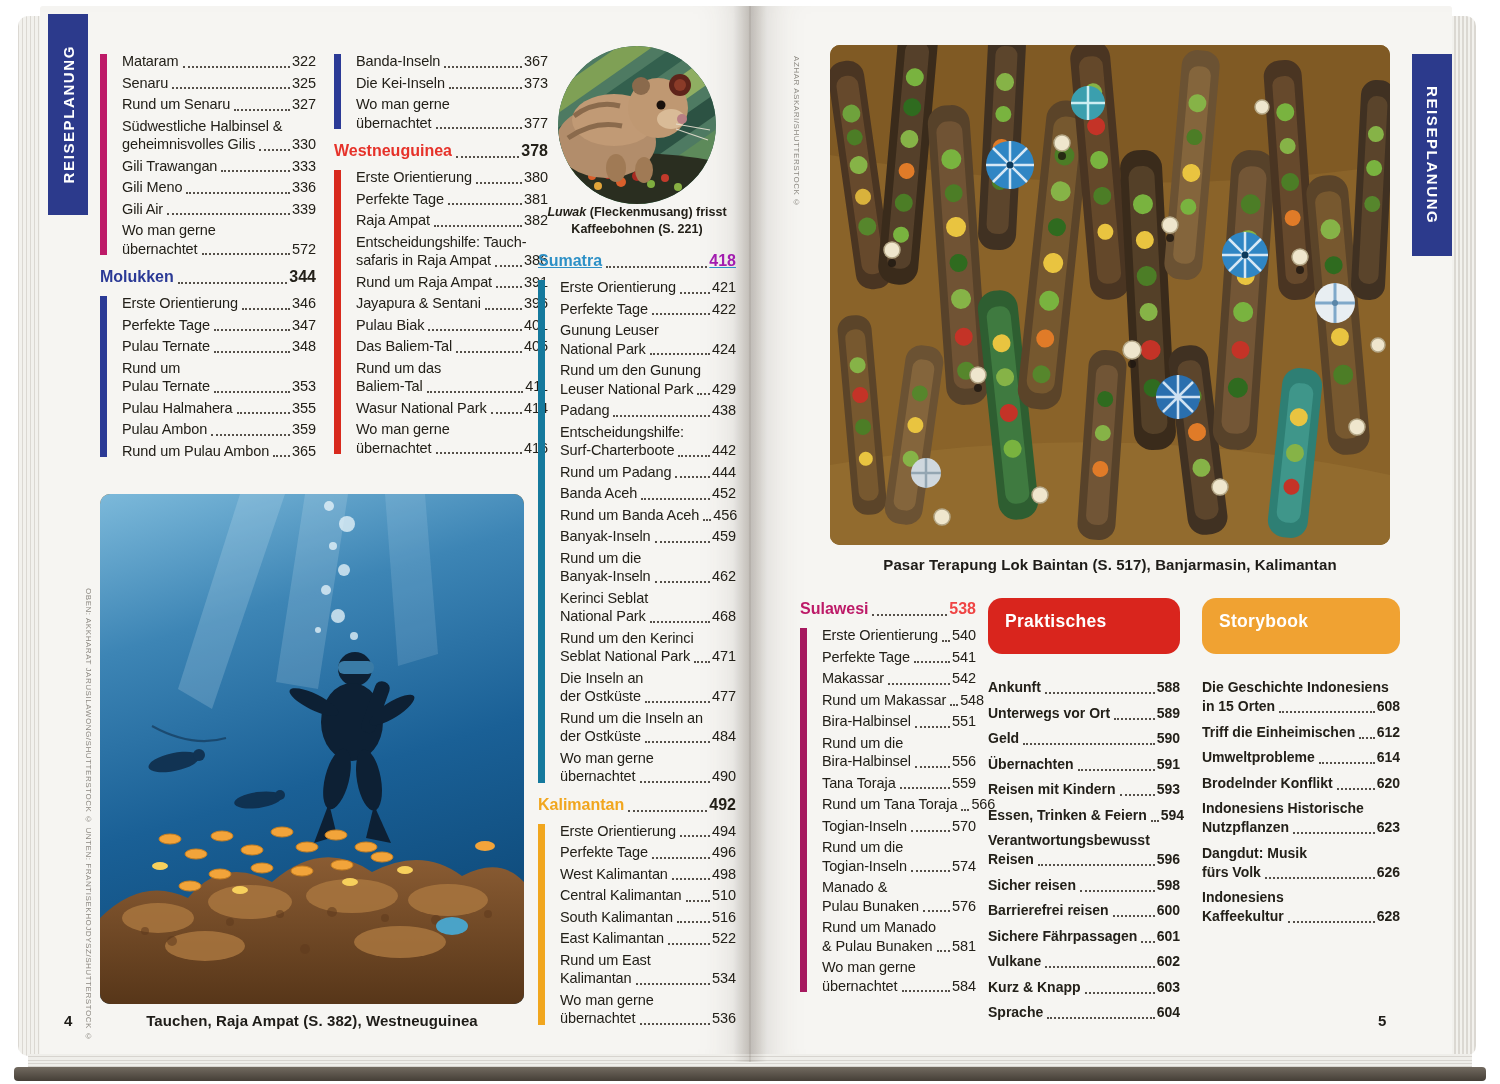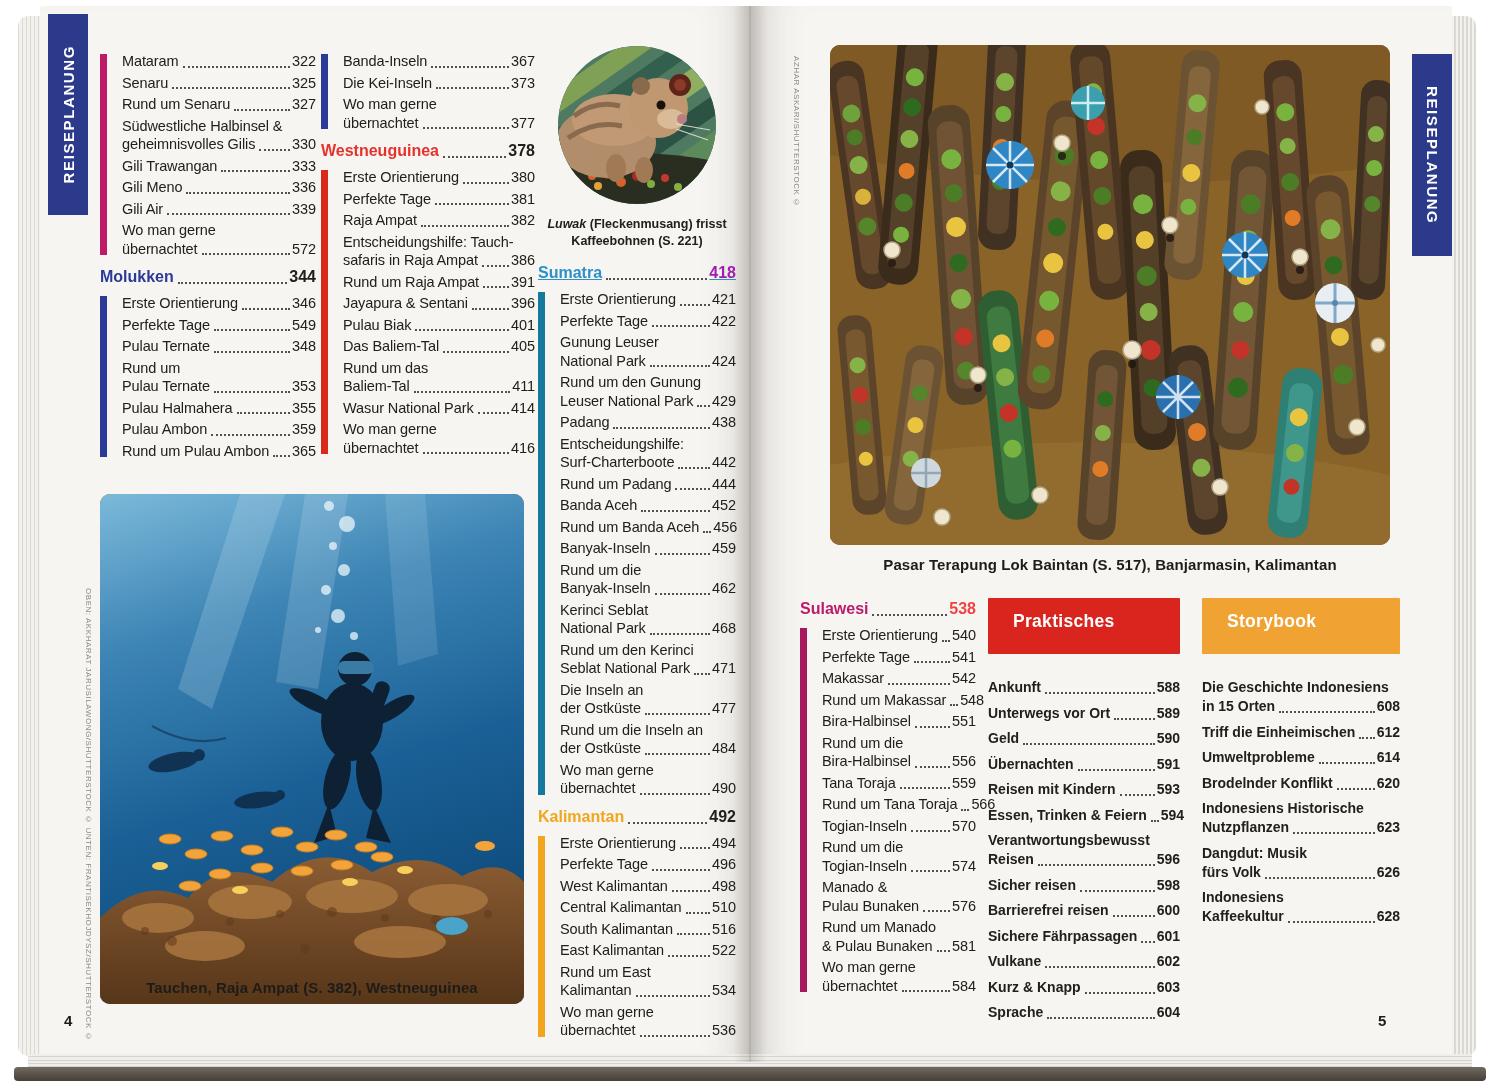--- a/index.html
+++ b/index.html
@@ -24,23 +24,23 @@
   .toc-heading .pg{font-weight:700}
   .toc-list{position:relative;padding-left:22px;margin-bottom:5px}
   .toc-list::before{content:"";position:absolute;left:0;top:2px;bottom:3px;width:7px;background:var(--bar)}
   .toc-entry{font-size:14.5px;line-height:18.5px;margin-bottom:3px;letter-spacing:-0.1px}
   .tl{white-space:nowrap}
   .row{display:flex;align-items:flex-end}
   .t{white-space:nowrap}
   .dots{flex:1 1 8px;border-bottom:2px dotted #55504a;margin:0 2px 3px 4px;min-width:8px}
   .pg{white-space:nowrap}
   .bold-list .toc-entry{font-weight:700;font-size:14px;line-height:19px;margin-bottom:6.5px;letter-spacing:0}
-  .box-label{height:56px;border-radius:1px;color:#fff;font-weight:700;font-size:17.5px;padding:13px 0 0 25px;letter-spacing:.3px}
+  .box-label{height:56px;border-radius:14px;color:#fff;font-weight:700;font-size:17.5px;padding:13px 0 0 17px;letter-spacing:.3px}
   .circle-fig{width:158px;height:158px;border-radius:50%;overflow:hidden;margin:0 auto;background:#57806b}
-  .civet-caption{margin-top:12px;font-size:12.5px;line-height:17px;font-weight:700;text-align:center;color:var(--text)}
+  .civet-caption{font-size:12.5px;line-height:17px;font-weight:700;text-align:center;color:var(--text)}
   .it{font-style:italic}
   .photo{border-radius:10px;overflow:hidden;background:#8a6329}
   .photo svg{display:block}
   .fig-caption{font-weight:700;font-size:15px;text-align:center;color:#1e1c18;letter-spacing:.1px}
   .credit{font-size:8px;color:#8d8982;writing-mode:vertical-rl;letter-spacing:.55px;white-space:nowrap}
   .pagenum{font-weight:700;font-size:15px;color:#1e1c18}
 </style>
 </head>
 <body>
 
@@ -134,21 +134,21 @@
           <div class="row">
             <span class="t">Erste Orientierung</span>
             <span class="dots"></span>
             <span class="pg">346</span>
           </div>
         </div>
         <div class="toc-entry">
           <div class="row">
             <span class="t">Perfekte Tage</span>
             <span class="dots"></span>
-            <span class="pg">549</span>
+            <span class="pg">347</span>
           </div>
         </div>
         <div class="toc-entry">
           <div class="row">
             <span class="t">Pulau Ternate</span>
             <span class="dots"></span>
             <span class="pg">348</span>
           </div>
         </div>
         <div class="toc-entry">
@@ -175,21 +175,21 @@
         </div>
         <div class="toc-entry">
           <div class="row">
             <span class="t">Rund um Pulau Ambon</span>
             <span class="dots"></span>
             <span class="pg">365</span>
           </div>
         </div>
       </div>
     </div>
-  <div class="abs toc-col" style="left:321px;top:52px;width:214px">
+  <div class="abs toc-col" style="left:334px;top:52px;width:214px">
       <div class="toc-list" style="--bar: #2b3a96;">
         <div class="toc-entry">
           <div class="row">
             <span class="t">Banda-Inseln</span>
             <span class="dots"></span>
             <span class="pg">367</span>
           </div>
         </div>
         <div class="toc-entry">
           <div class="row">
@@ -635,21 +635,21 @@
       <g fill="#f7d05c">
         <ellipse cx="140" cy="396" rx="8" ry="4"></ellipse>
           <ellipse cx="250" cy="388" rx="8" ry="4"></ellipse>
         <ellipse cx="305" cy="376" rx="8" ry="4"></ellipse>
           <ellipse cx="60" cy="372" rx="8" ry="4"></ellipse>
       </g>
       <ellipse cx="352" cy="432" rx="16" ry="9" fill="#4aa3c8"></ellipse>
       <ellipse cx="385" cy="352" rx="10" ry="5" fill="#f2a43a"></ellipse>
     </svg>
   </div>
-  <div class="abs fig-caption" style="left:100px;top:979px;width:424px">Tauchen, Raja Ampat (S. 382), Westneuguinea</div>
+  <div class="abs fig-caption" style="left:100px;top:1012px;width:424px">Tauchen, Raja Ampat (S. 382), Westneuguinea</div>
   <div class="abs credit" style="left:84px;top:588px">OBEN: AKKHARAT JARUSILAWONG/SHUTTERSTOCK © UNTEN: FRANTISEKHOJDYSZ/SHUTTERSTOCK ©</div>
   <div class="abs pagenum" style="left:64px;top:1012px">4</div>
 
   <div class="abs photo" style="left:830px;top:45px;width:560px;height:500px">
     <svg viewBox="0 0 560 500" width="560" height="500" preserveAspectRatio="none">
       <rect width="560" height="500" fill="#8a6329"></rect>
       <path d="M0 0 h560 v120 q-280 40 -560 -10 z" fill="#76521f" opacity=".5"></path>
       <path d="M0 420 q 280 -50 560 10 v70 h-560 z" fill="#9a7434" opacity=".5"></path>
       <g>
         <g transform="translate(30 130) rotate(-8)">

